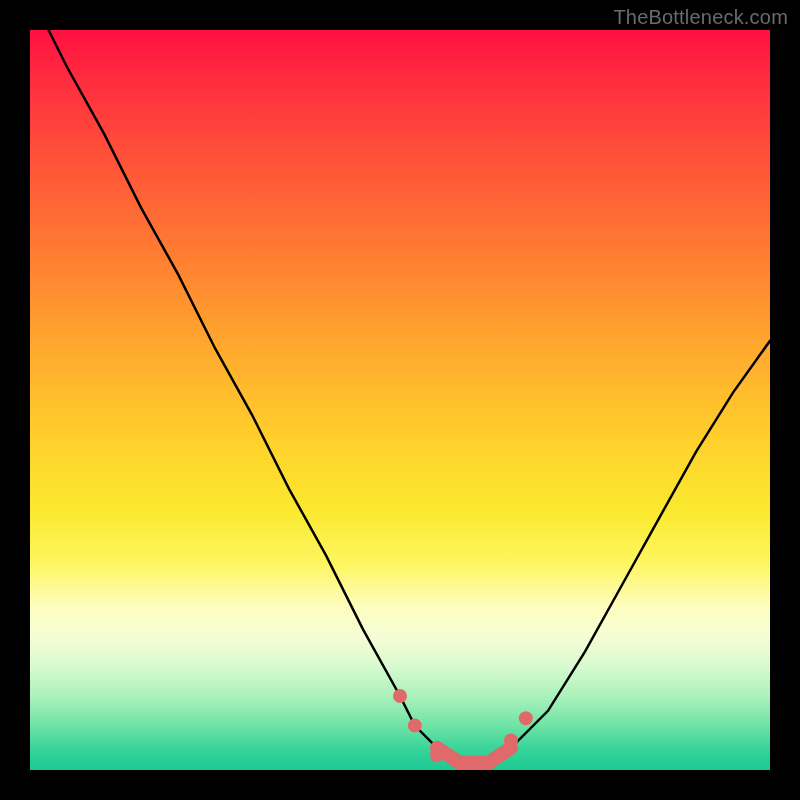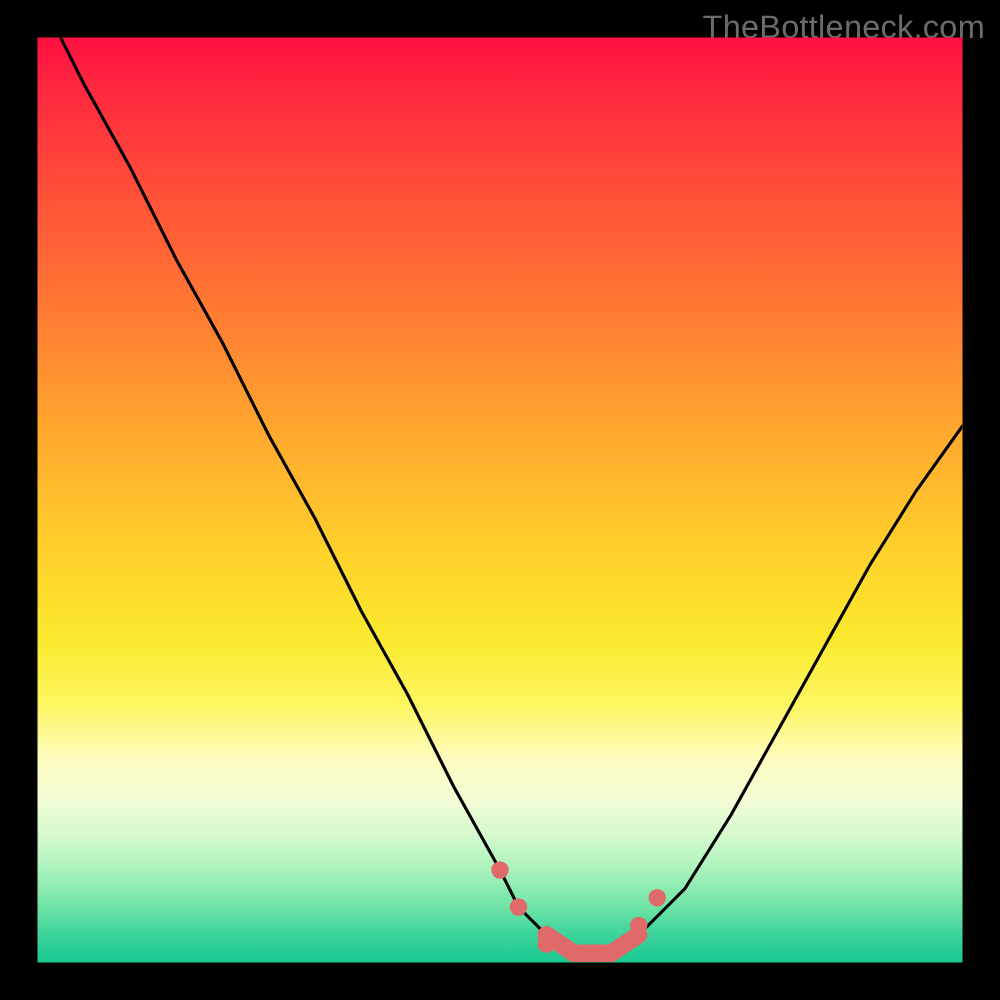--- a/index.html
+++ b/index.html
@@ -42,21 +42,21 @@
       #6fe3a6 94%,
       #3bd49b 97%,
       #1bc993 100%
     );
   }
   .watermark {
     position: absolute;
     top: 6px;
     right: 12px;
     color: #6b6b6b;
-    font-size: 26px;
+    font-size: 20px;
     font-weight: 500;
     letter-spacing: 0.2px;
     user-select: none;
   }
   svg.curve {
     position: absolute;
     left: 0; top: 0;
     width: 740px;
     height: 740px;
   }

